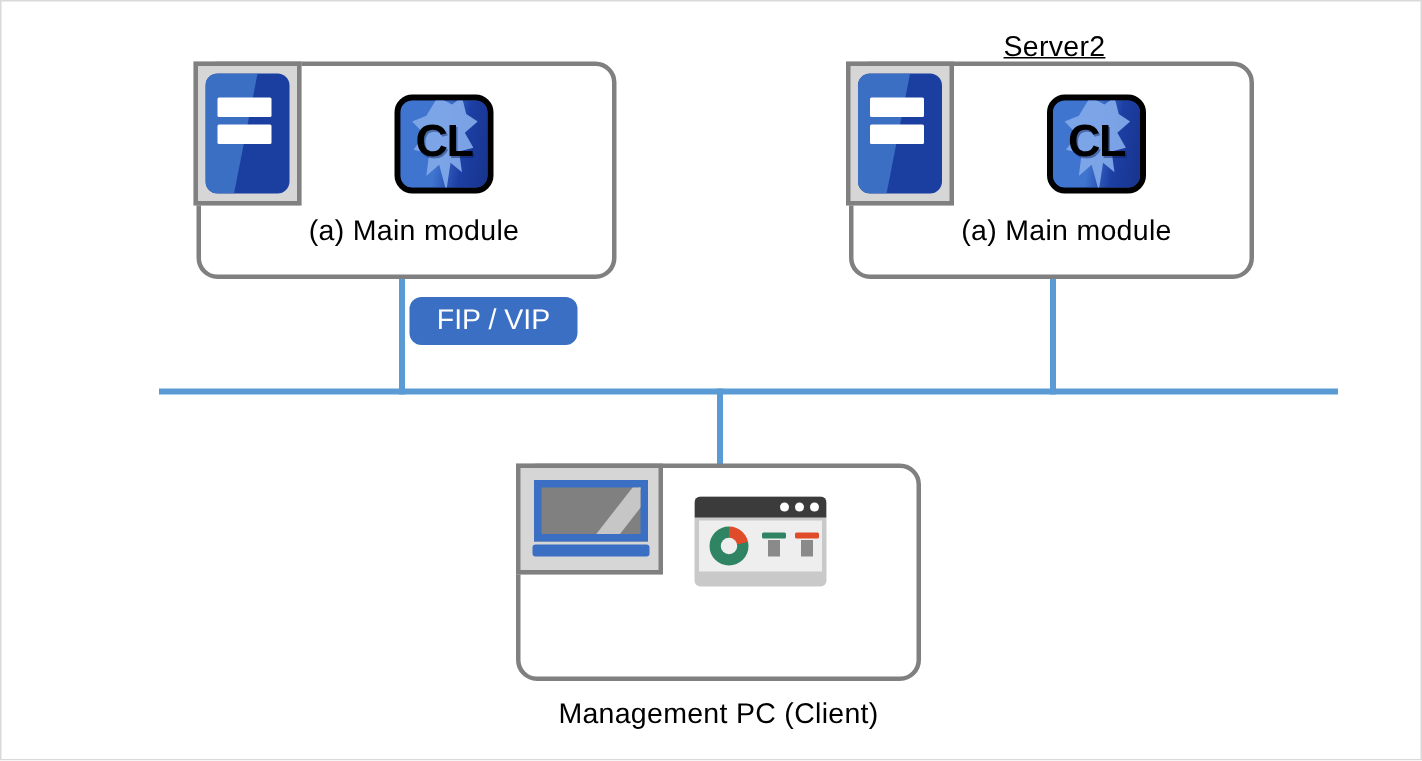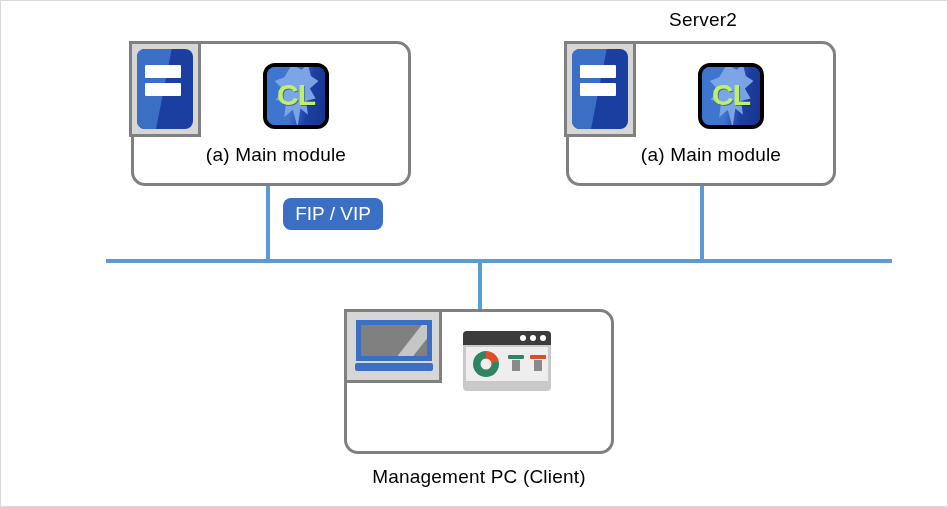--- a/index.html
+++ b/index.html
@@ -105,21 +105,21 @@
       24% 84%, 28% 60%, 6% 56%, 22% 40%, 4% 26%, 24% 20%
     );
     opacity: 0.95;
   }
   .cl-icon .letters {
     position: absolute;
     inset: 0;
     display: flex;
     align-items: center;
     justify-content: center;
-    color: #bef264;
+    color: #000000;
     font-size: 30px;
     font-weight: bold;
     font-family: "Liberation Sans", sans-serif;
     letter-spacing: -1px;
     text-shadow: 1px 1px 0 rgba(10,30,90,0.45);
     line-height: 1;
     padding-bottom: 2px;
     box-sizing: border-box;
   }
 
@@ -279,21 +279,21 @@
   </div>
 
   <div class="cl-icon" style="left:262px; top:62px;">
     <div class="grad"></div>
     <div class="splash"></div>
     <div class="letters">CL</div>
   </div>
 
   <div class="caption" style="left:150px; top:143px; width:250px;">(a) Main module</div>
 
-  <div class="caption" style="left:612px; top:8px; width:180px;">Server2</div>
+  <div class="caption" style="left:612px; top:20px; width:180px;text-decoration:underline;">Server2</div>
 
   <div class="node-box" style="left:565px; top:40px; width:270px; height:145px;">
   </div>
 
   <div class="server-icon" style="left:563px; top:40px;">
     <div class="body">
       <div class="bar b1"></div>
       <div class="bar b2"></div>
     </div>
   </div>
@@ -307,21 +307,21 @@
   <div class="caption" style="left:585px; top:143px; width:250px;">(a) Main module</div>
 
   <div class="line-v" style="left:265px; top:185px; height:77px;"></div>
 
   <div class="line-v" style="left:699px; top:185px; height:77px;"></div>
 
   <div class="line-h" style="left:105px; top:258px; width:786px;"></div>
 
   <div class="line-v" style="left:477px; top:258px; height:52px;"></div>
 
-  <div class="fip-badge" style="left:282px; top:197px; width:100px; height:32px;">FIP / VIP</div>
+  <div class="fip-badge" style="left:272px; top:197px; width:112px; height:32px;">FIP / VIP</div>
 
   <div class="node-box" style="left:343px; top:308px; width:270px; height:145px;">
   </div>
 
   <div class="laptop-icon" style="left:343px; top:308px;">
     <div class="screen">
       <div class="glare1"></div>
       <div class="glare2"></div>
     </div>
     <div class="base"></div>

